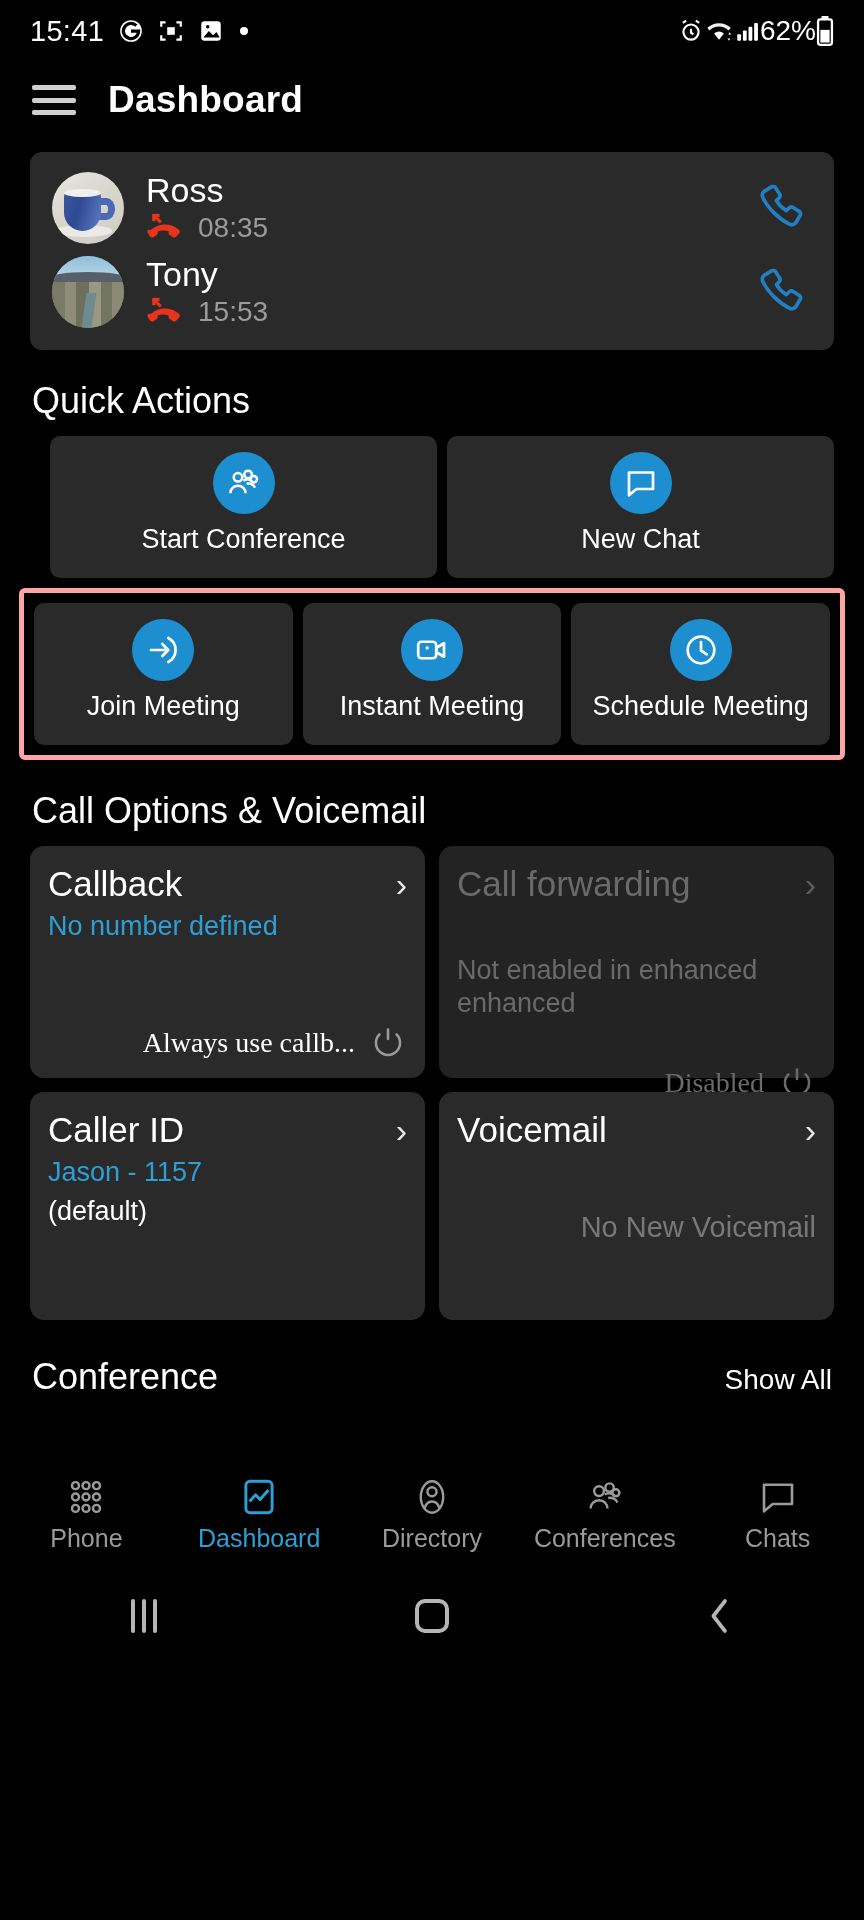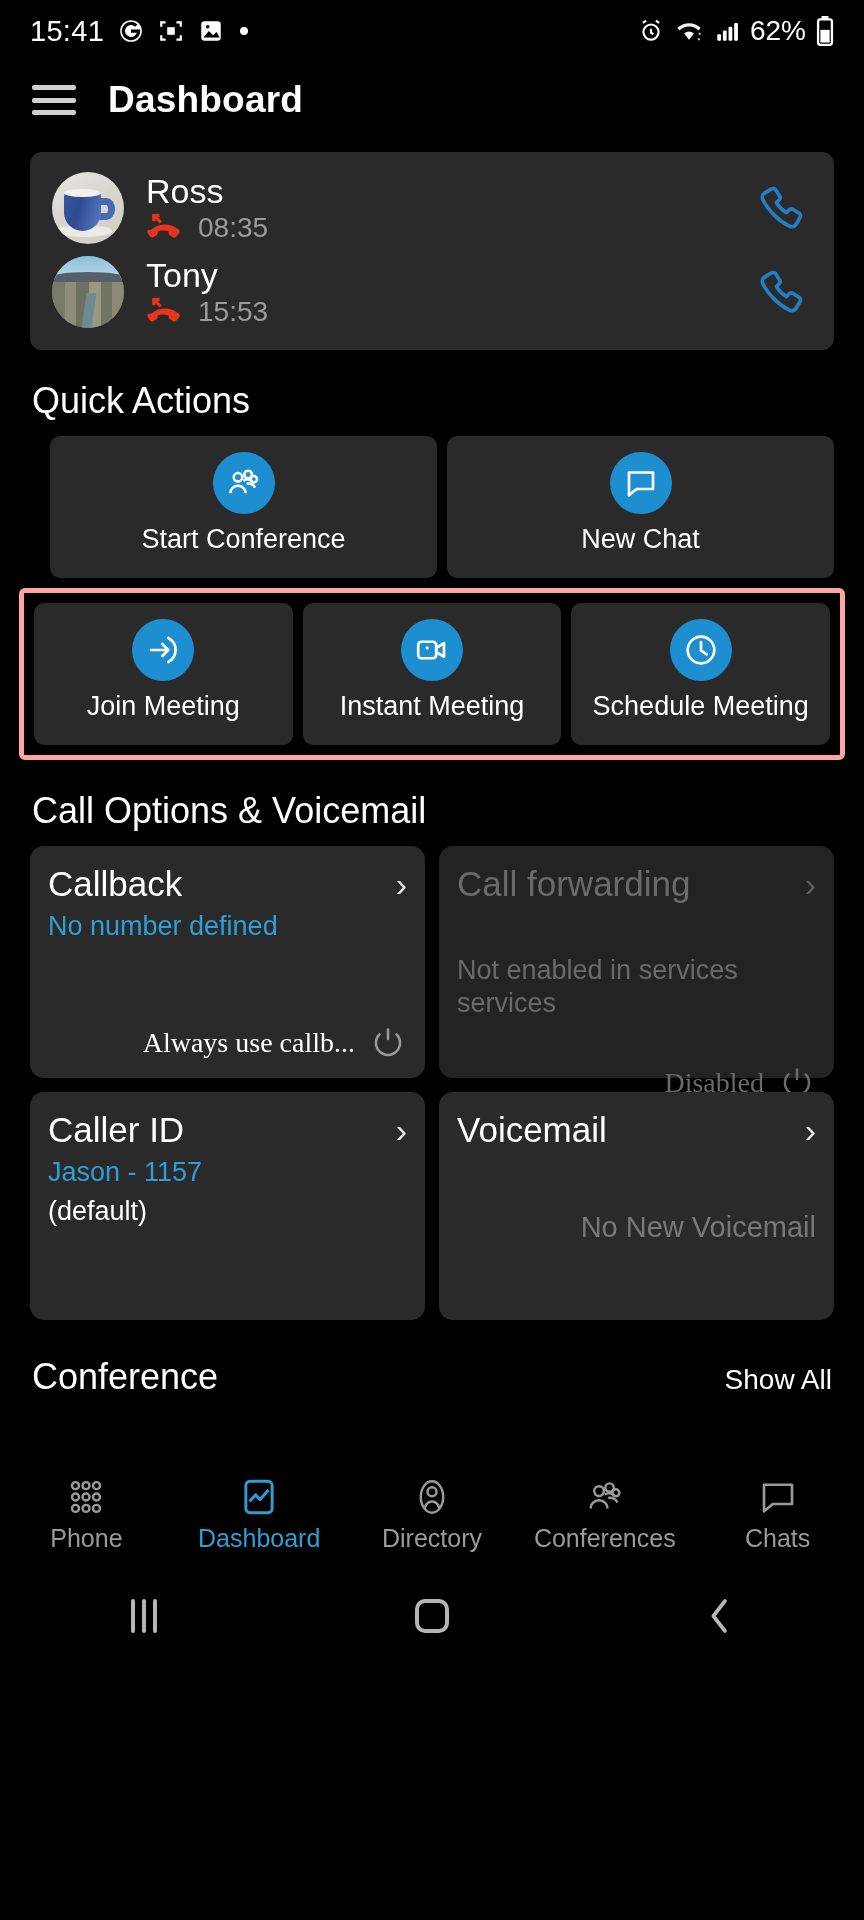--- a/index.html
+++ b/index.html
@@ -11,37 +11,37 @@
   }
   .screen { position:relative; width:864px; height:1666px; background:#000; }
 
   
   .statusbar {
     height:62px; display:flex; align-items:center;
     padding:0 30px; color:#fff;
   }
   .sb-left { display:flex; align-items:center; gap:14px; }
   .sb-time { font-size:29px; font-weight:500; letter-spacing:.3px; }
-  .sb-right { margin-left:auto; display:flex; align-items:center; gap:10px; }
+  .sb-right { margin-left:auto; display:flex; align-items:center; }
   .sb-batt-text { font-size:28px; font-weight:500; }
   .ico { display:inline-flex; align-items:center; justify-content:center; }
 
   
   .titlebar { height:76px; display:flex; align-items:center; padding:0 32px; }
   .hamburger { width:44px; height:30px; display:flex; flex-direction:column;
                justify-content:space-between; margin-right:32px; cursor:pointer; }
   .hamburger span { display:block; height:5px; background:#d0d0d0; border-radius:2px; }
   .title { color:#fff; font-size:37px; font-weight:600; letter-spacing:.2px; }
 
   
   .calls-card {
     margin:14px 30px 0 30px; background:#2a2a2a; border-radius:12px;
     padding:14px 0 16px 0;
   }
-  .call-row { display:flex; align-items:flex-end; padding:6px 23px 6px 22px; }
+  .call-row { display:flex; align-items:center; padding:6px 23px 6px 22px; }
   .avatar { width:72px; height:72px; border-radius:50%; flex:0 0 72px;
             overflow:hidden; position:relative; }
   .avatar-mug { background:linear-gradient(150deg,#e8e6e2 0%,#d9d6d0 45%,#cfccc6 100%); }
   .mug-body { position:absolute; left:16%; top:26%; width:52%; height:56%;
               background:linear-gradient(105deg,#39559e 0%,#2e4a93 40%,#5d7cc4 100%);
               border-radius:6px 6px 20px 20px; }
   .mug-top { position:absolute; left:16%; top:23%; width:52%; height:12%;
              background:#f2f0ec; border-radius:50%; }
   .mug-handle { position:absolute; left:64%; top:36%; width:24%; height:30%;
                 border:7px solid #4a69b2; border-left:none;
@@ -338,21 +338,21 @@
             </svg>
           </span>
         </div>
       </div>
 
       <div class="co-card tall dim">
         <div class="co-head">
           <span class="co-title">Call forwarding</span>
           <span class="chev">›</span>
         </div>
-        <div class="co-sub muted">Not enabled in services services</div>
+        <div class="co-sub muted">Not enabled in enhanced enhanced</div>
         <div class="co-foot">
           <span class="co-foot-text">Disabled</span>
           <span class="ico">
             <svg width="38" height="38" viewBox="0 0 24 24" fill="none" stroke="#6a6a6a" stroke-width="1.6" stroke-linecap="round">
               <path d="M12 3.5v6"></path>
                 <path d="M6.6 6.6a7.6 7.6 0 1 0 10.8 0"></path>
             </svg>
           </span>
         </div>
       </div>

